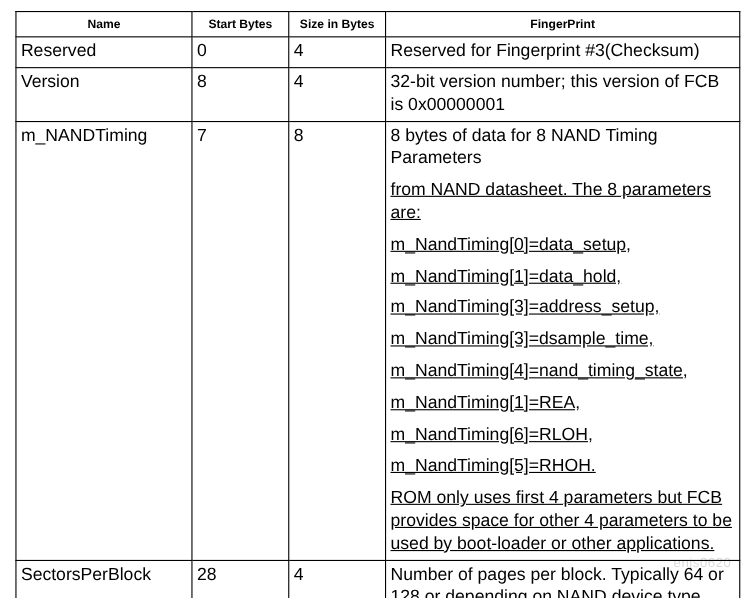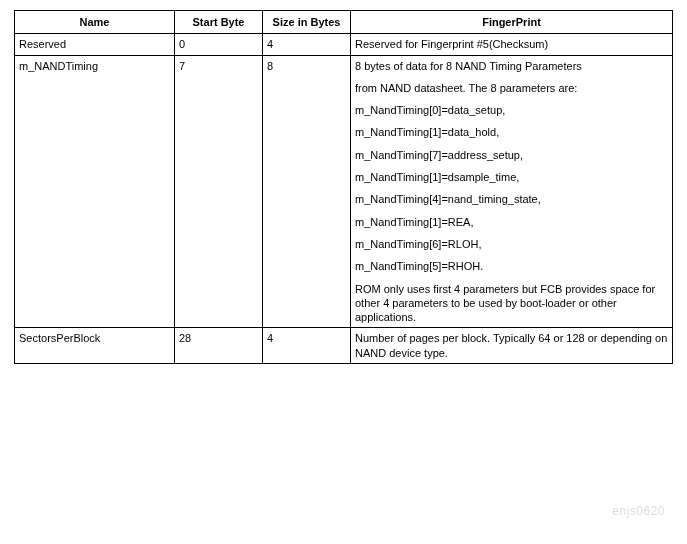--- a/index.html
+++ b/index.html
@@ -19,37 +19,37 @@
   }
   table {
     width: 100%;
     border-collapse: collapse;
     table-layout: fixed;
   }
   th, td {
     border: 1px solid #000000;
     padding: 3px 4px 3px 4px;
     vertical-align: top;
-    font-size: 11px;
+    font-size: 16px;
     line-height: 1.3;
     word-wrap: break-word;
   }
   th {
     font-weight: bold;
     text-align: center;
     font-size: 11px;
     padding-top: 4px;
     padding-bottom: 4px;
   }
   col.col-name  { width: 160px; }
   col.col-start { width: 88px; }
   col.col-size  { width: 88px; }
   col.col-desc  { }
   .desc-lines span { display: block; }
-  .desc-lines span + span { margin-top: 8px; }
+  .desc-lines span + span { margin-top: 8px; text-decoration: underline; }
   .watermark {
     position: absolute;
     right: 22px;
     bottom: 26px;
     font-size: 12px;
     color: rgba(0,0,0,0.15);
     letter-spacing: 0.5px;
     pointer-events: none;
   }
 </style>
@@ -61,45 +61,53 @@
   <table>
     <colgroup>
       <col class="col-name">
       <col class="col-start">
       <col class="col-size">
       <col class="col-desc">
     </colgroup>
     <thead>
       <tr>
         <th>Name</th>
-        <th>Start Byte</th>
+        <th>Start Bytes</th>
         <th>Size in Bytes</th>
         <th>FingerPrint</th>
       </tr>
     </thead>
     <tbody id="tbody">
     <tr>
           <td>Reserved</td>
           <td>0</td>
           <td>4</td>
           <td class="desc-lines">
-            <span class="tight">Reserved for Fingerprint #5(Checksum)</span>
+            <span class="tight">Reserved for Fingerprint #3(Checksum)</span>
+          </td>
+        </tr>
+        <tr>
+          <td>Version</td>
+          <td>8</td>
+          <td>4</td>
+          <td class="desc-lines">
+            <span class="tight">32-bit version number; this version of FCB is 0x00000001</span>
           </td>
         </tr>
         <tr>
           <td>m_NANDTiming</td>
           <td>7</td>
           <td>8</td>
           <td class="desc-lines">
             <span>8 bytes of data for 8 NAND Timing Parameters</span>
             <span>from NAND datasheet. The 8 parameters are:</span>
             <span>m_NandTiming[0]=data_setup,</span>
             <span>m_NandTiming[1]=data_hold,</span>
-            <span>m_NandTiming[7]=address_setup,</span>
-            <span>m_NandTiming[1]=dsample_time,</span>
+            <span>m_NandTiming[3]=address_setup,</span>
+            <span>m_NandTiming[3]=dsample_time,</span>
             <span>m_NandTiming[4]=nand_timing_state,</span>
             <span>m_NandTiming[1]=REA,</span>
             <span>m_NandTiming[6]=RLOH,</span>
             <span>m_NandTiming[5]=RHOH.</span>
             <span class="tight">ROM only uses first 4 parameters but FCB provides space for other 4 parameters to be used by boot-loader or other applications.</span>
           </td>
         </tr>
         <tr>
           <td>SectorsPerBlock</td>
           <td>28</td>

